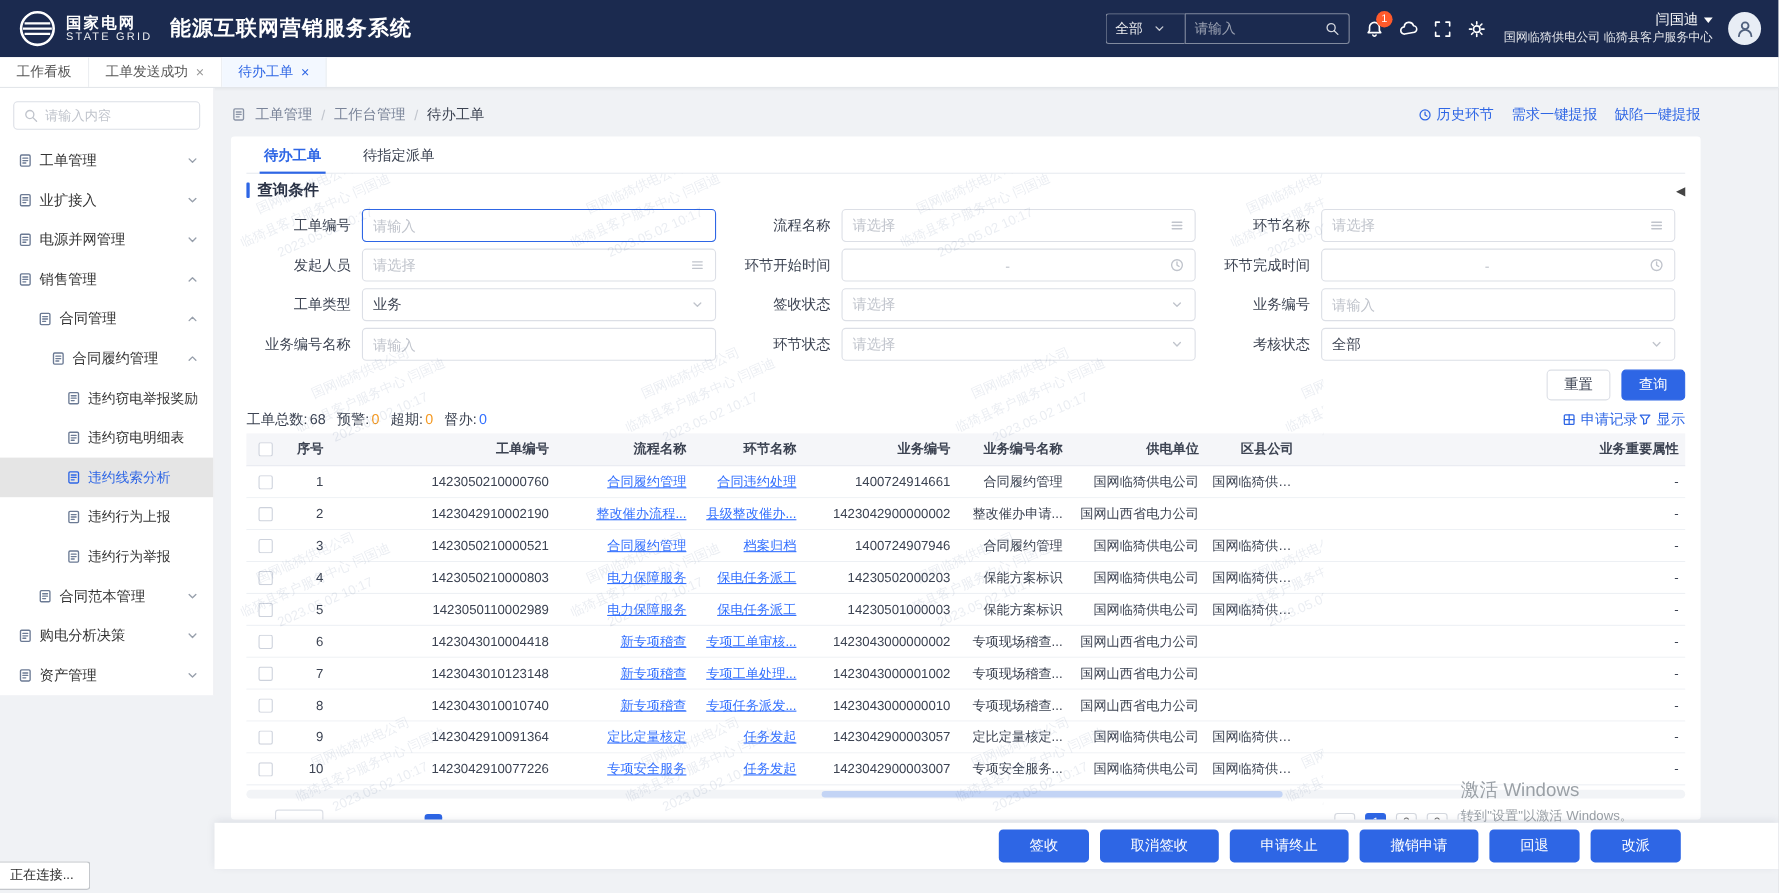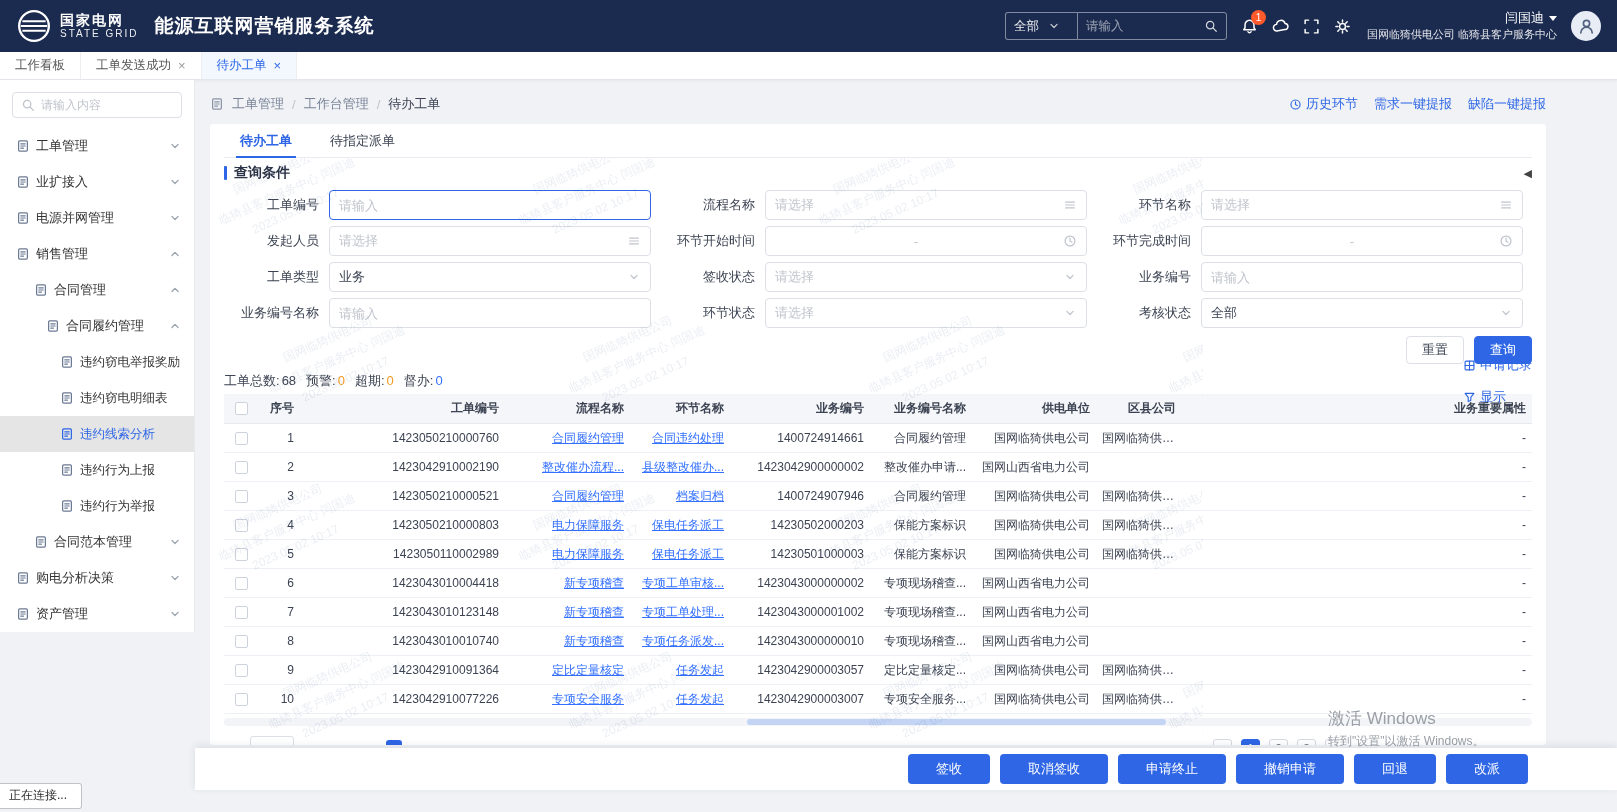--- a/index.html
+++ b/index.html
@@ -89,21 +89,21 @@
 .f-input::placeholder{color:#c0c4cc;}
 .icn{display:inline-flex;}
 .icn svg{width:14px;height:14px;display:block;}
 .q-ic svg{width:13px;height:13px;}
 .query-actions{display:flex;justify-content:flex-end;gap:10px;padding:4px 0;}
 .btn{height:28px;padding:0 15px;border-radius:4px;font-size:13px;border:1px solid #dcdfe6;background:#fff;color:#3c4352;cursor:pointer;font-family:inherit;}
 .btn.primary{background:#2e66e5;border-color:#2e66e5;color:#fff;}
 .stats-row{display:flex;align-items:center;height:26px;font-size:13px;color:#3c4352;}
 .stat{margin-right:10px;white-space:nowrap;}
 .s-val{font-weight:500;margin-left:2px;}
-.stat-links{margin-left:auto;display:flex;gap:14px;color:#2e66e5;flex-direction:column;}
+.stat-links{margin-left:auto;display:flex;color:#2e66e5;}
 
 
 .t-row{display:grid;grid-template-columns:34px 42px 205px 125px 100px 140px 102px 124px 86px 1fr;align-items:center;height:29px;border-bottom:1px solid #edf0f4;font-size:12px;color:#3c4352;background:#fff;text-align:right;}
 .t-head{background:#f5f6f9;font-weight:bold;height:30px;border-bottom:1px solid #e6e9ef;}
 .t-cell{padding:0 6px;white-space:nowrap;overflow:hidden;text-overflow:ellipsis;}
 .c-chk{display:flex;justify-content:center;padding:0;cursor:pointer;}
 .chk{width:13px;height:13px;border:1px solid #cdd2dc;border-radius:2px;background:#fff;display:block;}
 .t-cell.link{color:#3370ff;text-decoration:underline;cursor:pointer;}
 .hscroll{height:8px;background:#f2f4f7;border-radius:4px;margin-top:4px;position:relative;cursor:pointer;}
 .h-thumb{position:absolute;left:40%;width:32%;top:1px;height:6px;background:#c3d4f5;border-radius:3px;}

